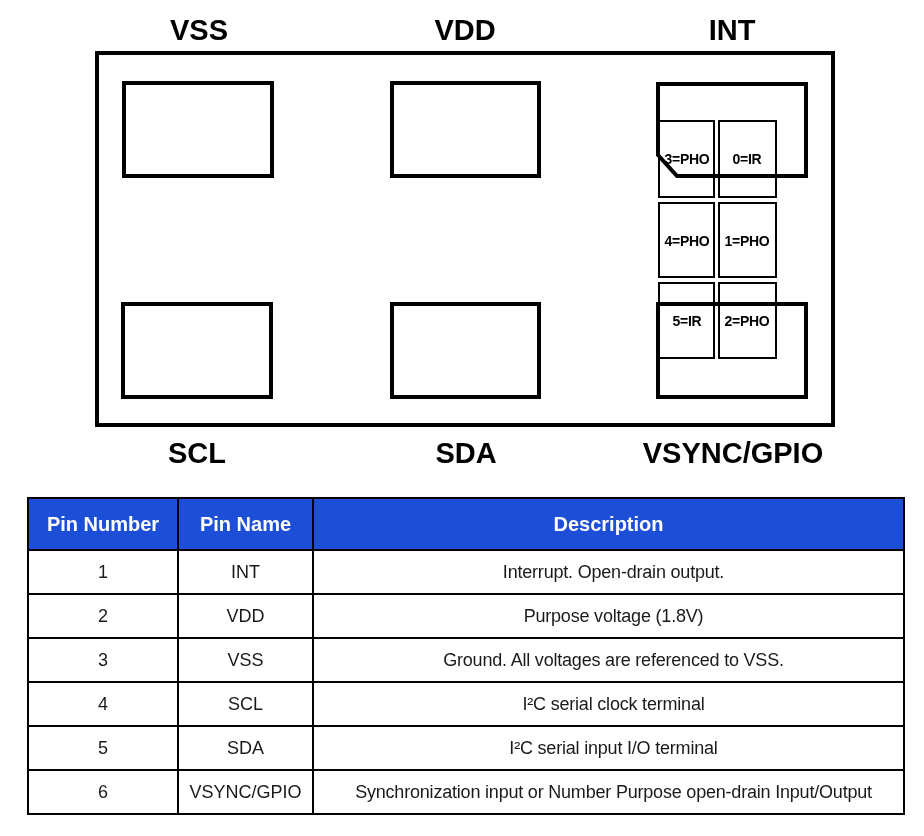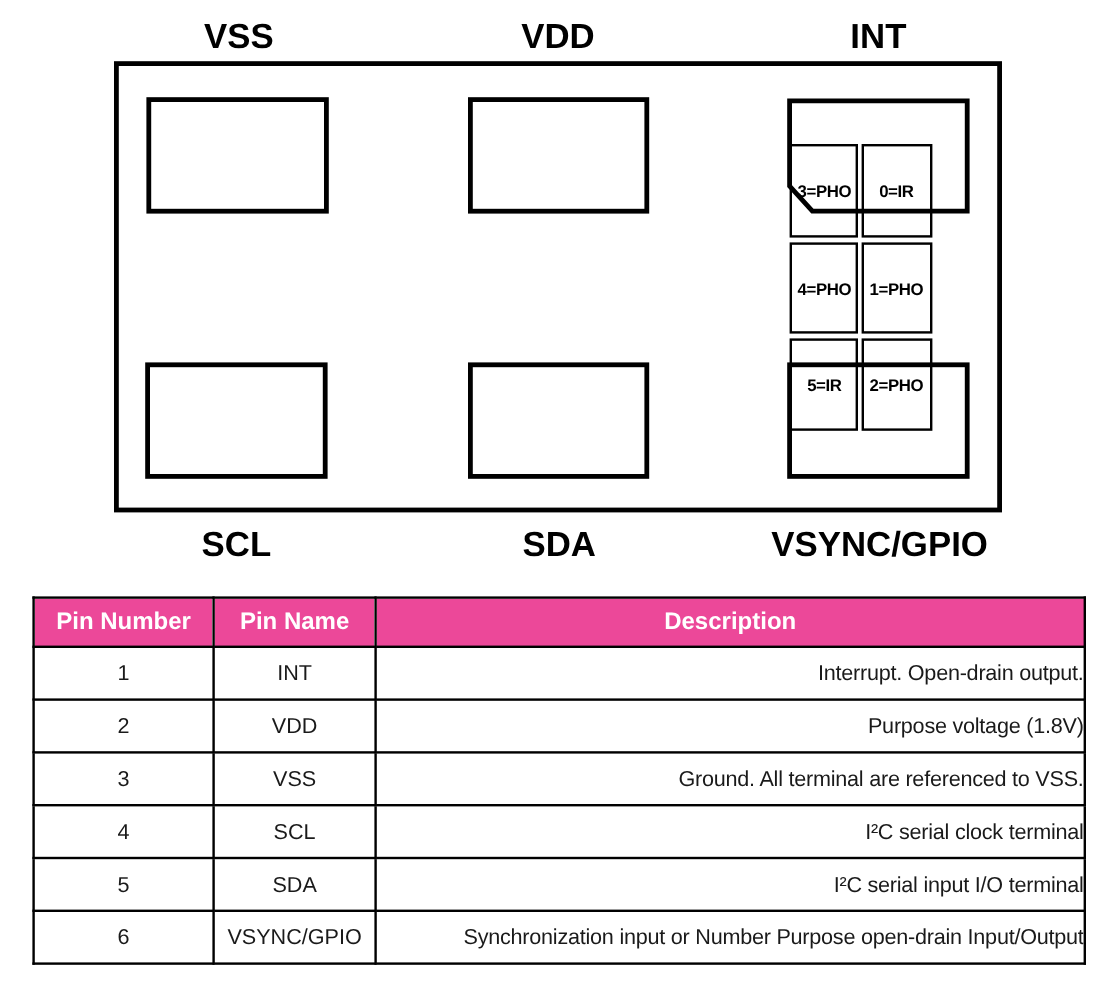--- a/index.html
+++ b/index.html
@@ -41,37 +41,37 @@
     width: 876px;
     border-collapse: collapse;
     table-layout: fixed;
   }
   .pin-table th, .pin-table td {
     border: 2px solid #000000;
     overflow: hidden;
     white-space: nowrap;
   }
   .pin-table th {
-    height: 41px;
-    background: #ec4899;
+    height: 52px;
+    background: #1d4ed8;
     color: #ffffff;
     font-size: 20px;
     font-weight: 700;
     text-align: center;
     vertical-align: middle;
   }
   .pin-table td {
     height: 44px;
     font-size: 18px;
     color: #1a1a1a;
     text-align: center;
     vertical-align: middle;
   }
   .pin-table td.desc {
-    text-align: right;
+    text-align: center;
     padding-left: 10px;
     letter-spacing: -0.2px;
   }
 </style>
 </head>
 <body>
 
 <div class="page">
 
   <svg class="diagram-svg" viewBox="0 0 924 480">
@@ -129,21 +129,21 @@
         <td class="desc">Interrupt. Open-drain output.</td>
       </tr>
       <tr>
         <td>2</td>
         <td>VDD</td>
         <td class="desc">Purpose voltage (1.8V)</td>
       </tr>
       <tr>
         <td>3</td>
         <td>VSS</td>
-        <td class="desc">Ground. All terminal are referenced to VSS.</td>
+        <td class="desc">Ground. All voltages are referenced to VSS.</td>
       </tr>
       <tr>
         <td>4</td>
         <td>SCL</td>
         <td class="desc">I²C serial clock terminal</td>
       </tr>
       <tr>
         <td>5</td>
         <td>SDA</td>
         <td class="desc">I²C serial input I/O terminal</td>

